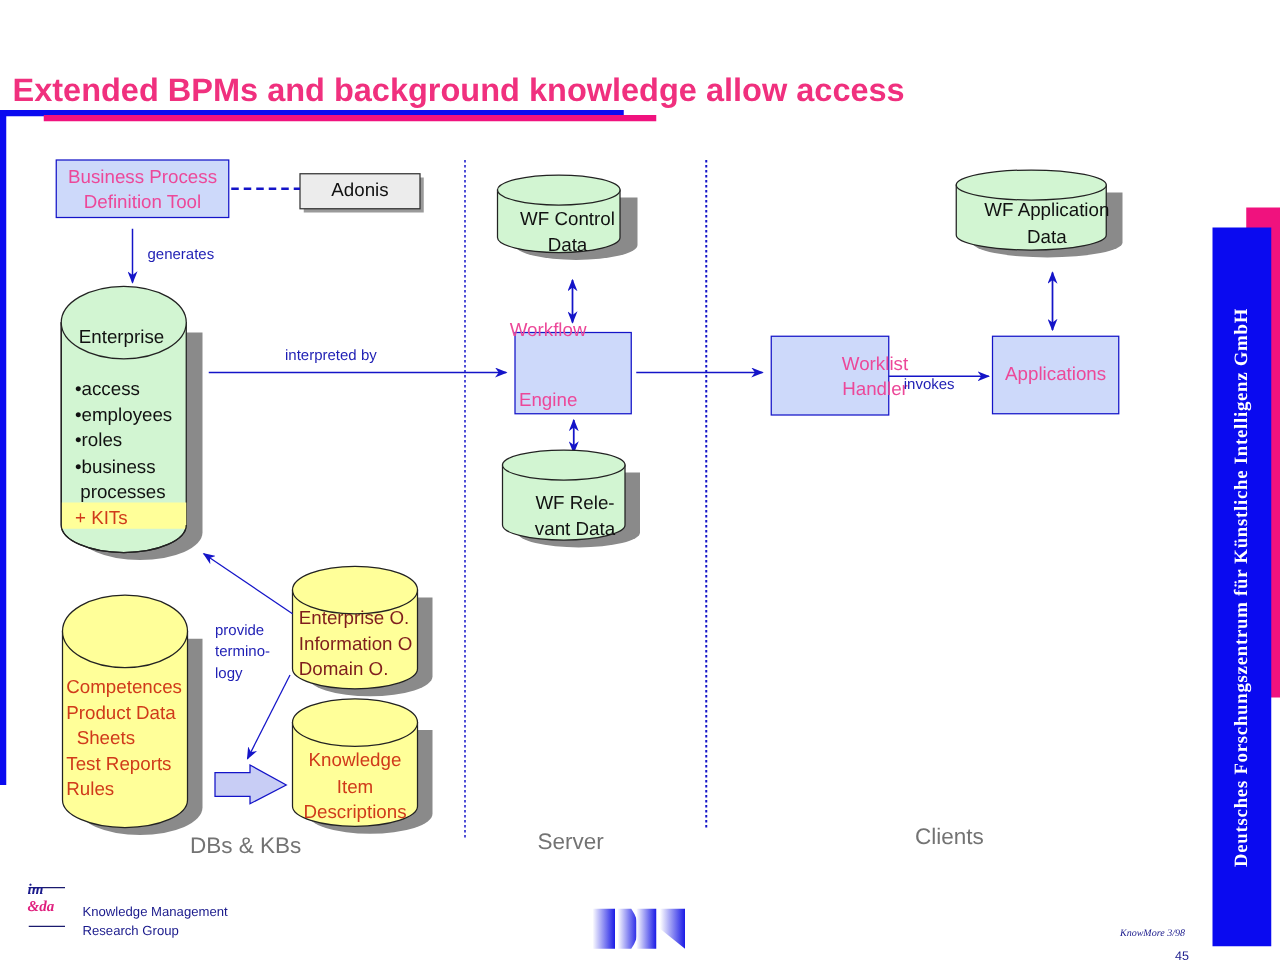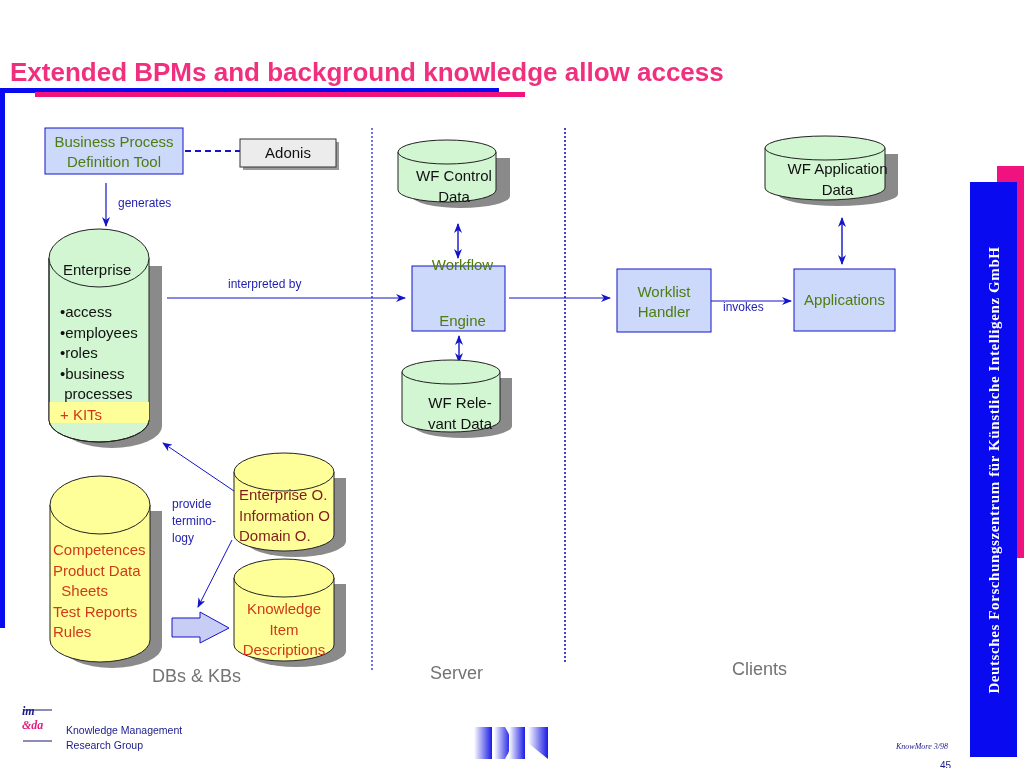--- a/index.html
+++ b/index.html
@@ -2,21 +2,21 @@
 <html><head>
 <meta charset="utf-8">
 <style>
   html, body { margin:0; padding:0; }
   body { width:1024px; height:768px; position:relative; background:#ffffff; overflow:hidden;
          font-family:"Liberation Sans", sans-serif; }
   .title { position:absolute; left:10px; top:14px; color:#f0307e; font-weight:bold; font-size:26px; line-height:37px; margin:0; }
   .title-line { display:block; white-space:nowrap;margin-top:40px; }
   .bar { position:absolute; }
   #diagram { position:absolute; left:0; top:0; }
-  .box-text { position:absolute; text-align:center; font-size:15px; color:#4d7c0f; line-height:20px; display:flex; align-items:center; justify-content:center; }
+  .box-text { position:absolute; text-align:center; font-size:15px; color:#ec4899; line-height:20px; display:flex; align-items:center; justify-content:center; }
   .cyl-text { position:absolute; font-size:15px; line-height:20.5px; white-space:nowrap; }
   .section-label { position:absolute; font-size:18px; color:#737373; }
   .small-label { position:absolute; font-size:12px; color:#1e1eb4; line-height:17px; }
   .vbanner { position:absolute; left:970px; top:182px; width:47px; height:575px; background:#0a0af0; }
   .vbanner-text { position:absolute; left:50%; top:50%; transform:translate(-50%,-50%) rotate(-90deg);
                   color:#ffffff; font-family:"Liberation Serif", serif; font-weight:bold; font-size:15px; white-space:nowrap; letter-spacing:0.6px; }
   .footer-group { position:absolute; left:66px; top:723px; font-size:10.5px; color:#1a1a8c; line-height:15px; }
   .page-num { position:absolute; left:940px; top:760px; font-size:10px; color:#1a1a8c; }
   .footer-note { position:absolute; left:896px; top:742px; font-size:8px; color:#1a1a8c; font-family:"Liberation Serif", serif; font-style:italic; white-space:nowrap; }
 </style>
@@ -183,33 +183,33 @@
   <div>Descriptions</div>
 </div>
 
 <div class="section-label" style="left:152px;top:666px;">DBs &amp; KBs</div>
 
 <div class="cyl-text" style="left:398px;top:166px;width:112px;text-align:center;color:#111;">
   <div>WF Control</div>
   <div>Data</div>
 </div>
 
-<div class="box-text" style="left:416px;top:268px;width:93px;height:49px;flex-direction:column;gap:36px;">
+<div class="box-text" style="left:392px;top:268px;width:93px;height:49px;flex-direction:column;gap:36px;">
   <span>Workflow</span>
   <span>Engine</span>
 </div>
 
 <div class="cyl-text" style="left:412px;top:393px;width:96px;text-align:center;color:#111;">
   <div>WF Rele-</div>
   <div>vant Data</div>
 </div>
 
 <div class="section-label" style="left:430px;top:663px;">Server</div>
 
-<div class="box-text" style="left:617px;top:271px;width:94px;height:61px;flex-direction:column;">
+<div class="box-text" style="left:617px;top:271px;width:94px;height:61px;flex-direction:column;padding-left:36px;">
   <span>Worklist</span>
   <span>Handler</span>
 </div>
 
 <div class="small-label" style="left:723px;top:299px;">invokes</div>
 
 <div class="box-text" style="left:794px;top:269px;width:101px;height:62px;">Applications</div>
 
 <div class="cyl-text" style="left:780px;top:159px;width:115px;text-align:center;color:#111;">
   <div>WF Application</div>

